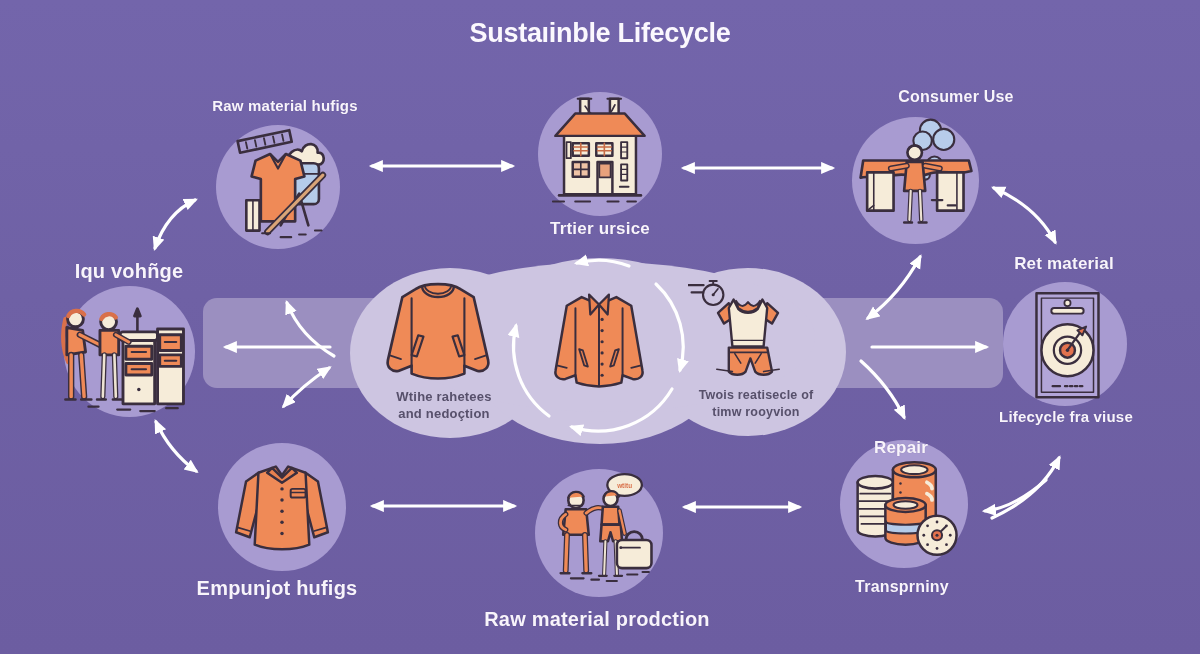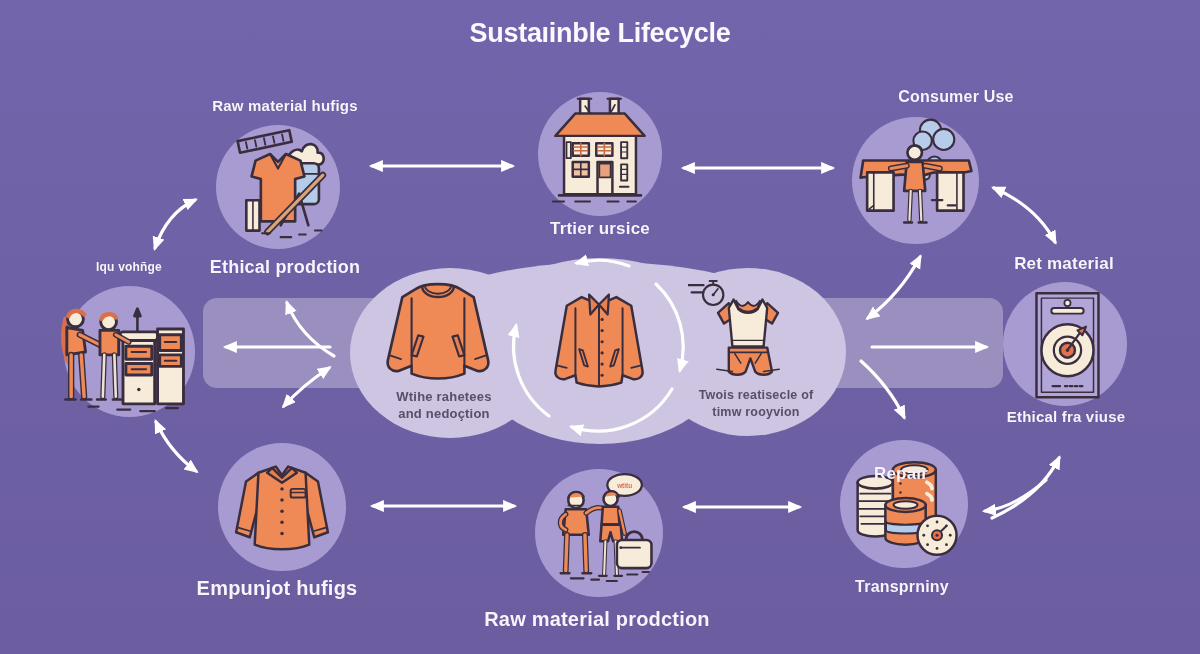--- a/index.html
+++ b/index.html
@@ -355,29 +355,28 @@
       <path d="M656 284 A86 86 0 0 1 680 370" marker-end="url(#ah)"></path>
       <path d="M672 389 A86 86 0 0 1 572 427" marker-end="url(#ah)"></path>
       <path d="M549 416 A86 86 0 0 1 516 326" marker-end="url(#ah)"></path>
       <path d="M629 266 A86 86 0 0 0 577 263" marker-end="url(#ah)"></path>
     </g>
   </svg>
 
   <div id="title">Sustaıinble Lifecycle</div>
 
   <div class="label" style="left:285px;top:97px;font-size:15px;">Raw material hufigs</div>
-  <div class="label" style="left:285px;top:257px;font-size:18px;">Ethical prodction</div>
   <div class="label" style="left:600px;top:219px;font-size:17px;">Trtier ursice</div>
   <div class="label" style="left:916px;top:88px;font-size:16px;margin-left:40px;">Consumer Use</div>
-  <div class="label" style="left:129px;top:260px;font-size:12px;">Iqu vohñge</div>
+  <div class="label" style="left:129px;top:260px;font-size:20px;">Iqu vohñge</div>
   <div class="label" style="left:1064px;top:254px;font-size:17px;">Ret material</div>
-  <div class="label" style="left:1066px;top:408px;font-size:15px;">Ethical fra viuse</div>
+  <div class="label" style="left:1066px;top:408px;font-size:15px;">Lifecycle fra viuse</div>
   <div class="label" style="left:277px;top:577px;font-size:20px;">Empunjot hufigs</div>
   <div class="label" style="left:597px;top:608px;font-size:20px;">Raw material prodction</div>
-  <div class="label" style="left:901px;top:464px;font-size:17px;">Repair</div>
+  <div class="label" style="left:901px;top:438px;font-size:17px;">Repair</div>
   <div class="label" style="left:902px;top:578px;font-size:16px;">Transprniny</div>
 
   <div class="caption" style="left:444px;top:388px;">
     <span>Wtihe rahetees</span><br>
     <span>and nedoçtion</span>
   </div>
   <div class="caption" style="left:756px;top:387px;font-size:12.5px;">
     <span>Twois reatisecle of</span><br>
     <span>timw rooyvion</span>
   </div>

